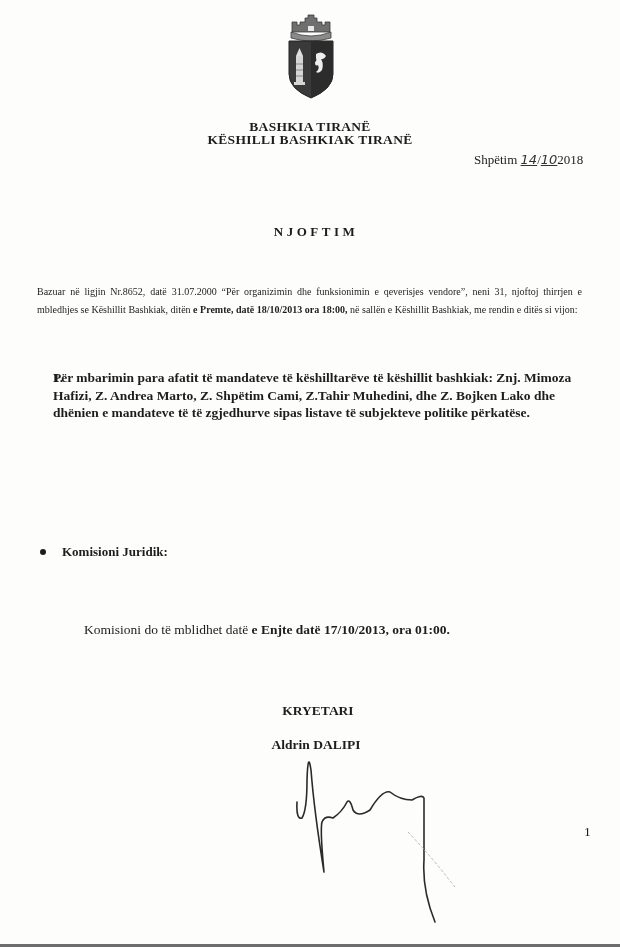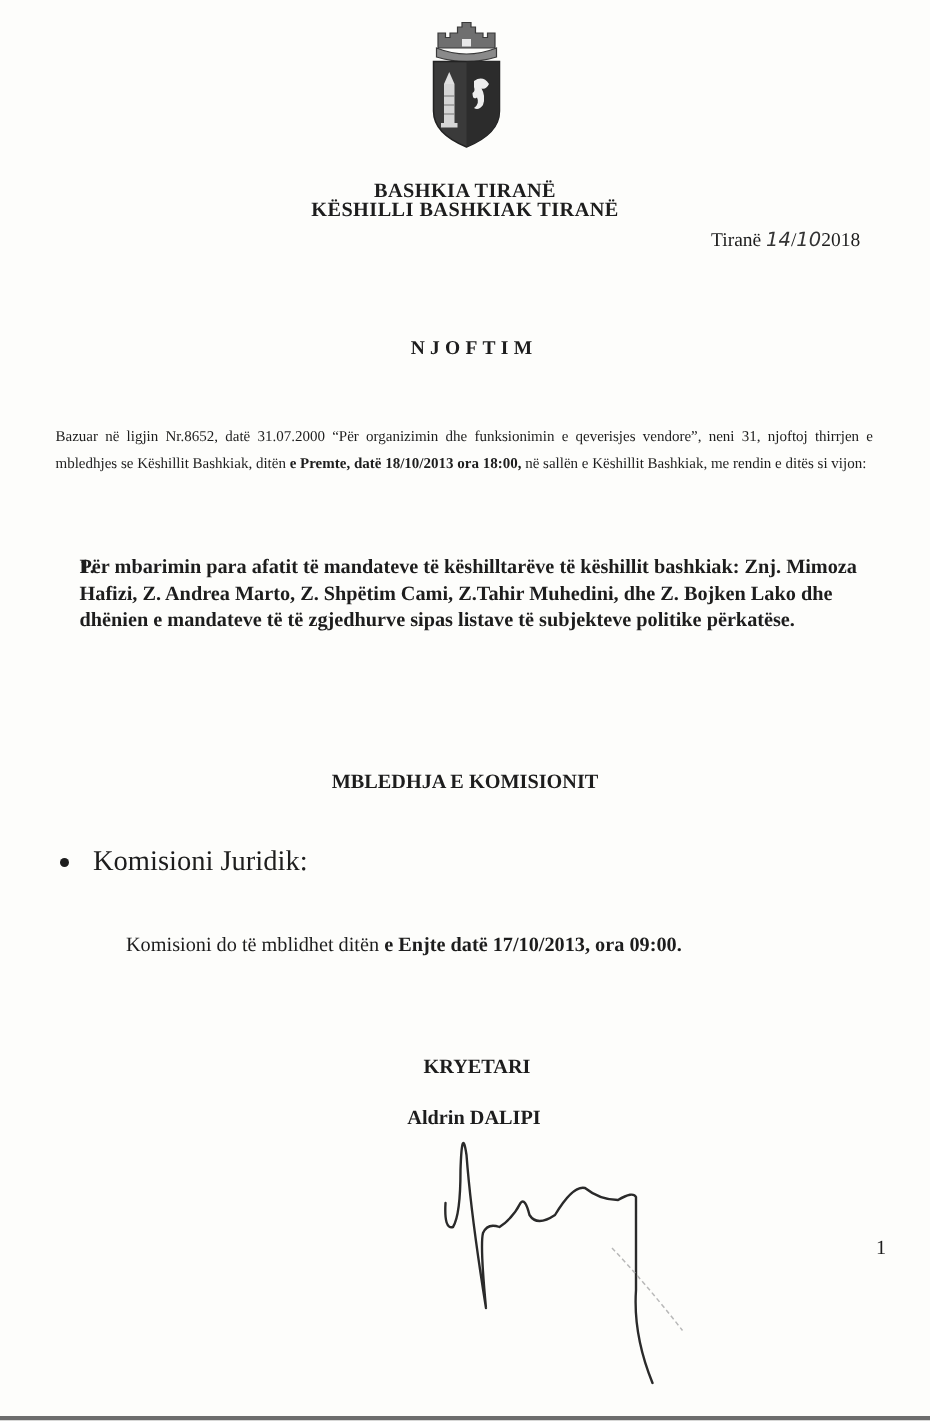--- a/index.html
+++ b/index.html
@@ -10,29 +10,29 @@
       overflow: hidden;
       font-family: "Liberation Serif", "DejaVu Serif", serif;
       color: #1d1d1d;
     }
     .page { position: absolute; inset: 0; }
     .logo { position: absolute; left: 286px; top: 14px; width: 50px; height: 85px; }
     .org { position: absolute; left: 0; width: 620px; text-align: center; font-weight: bold; font-size: 13.5px; letter-spacing: 0.3px; }
     .org1 { top: 119px; }
     .org2 { top: 132px; }
     .dateline { position: absolute; left: 474px; top: 152px; font-size: 13px; }
-    .dateline .hand { font-family: "DejaVu Sans", sans-serif; font-style: italic; font-size: 13px; color: #333; }
+    .dateline .hand { font-family: "DejaVu Sans", sans-serif; font-style: italic; text-decoration: underline; font-size: 13px; color: #333; }
     .notice { position: absolute; left: 0; width: 620px; top: 224px; text-align: center; font-weight: bold; font-size: 13px; letter-spacing: 3.5px; padding-left: 6px; }
     .para { position: absolute; left: 37px; top: 283px; width: 545px; font-size: 10px; line-height: 17.5px; text-align: justify; }
     .para b { font-weight: bold; }
     .item { position: absolute; left: 53px; top: 369px; width: 540px; font-size: 13.5px; line-height: 17.5px; font-weight: bold; }
     .item .num { position: absolute; left: 0; top: 0; }
     .item .txt { }
     .sec-title { position: absolute; left: 0; width: 620px; top: 513px; text-align: center; font-weight: bold; font-size: 13.5px; }
-    .bullet-row { position: absolute; left: 40px; top: 564px; font-size: 19px; font-weight: normal; }
+    .bullet-row { position: absolute; left: 40px; top: 544px; font-size: 13px; font-weight: bold; }
     .bullet-row .dot { display: inline-block; width: 6px; height: 6px; border-radius: 50%; background: #1d1d1d; margin-right: 16px; vertical-align: middle; position: relative; top: -1px; }
     .members { position: absolute; left: 84px; top: 590px; width: 507px; font-size: 13.5px; line-height: 16.5px; font-weight: bold; text-align: justify; text-align-last: left; }
     .meet { position: absolute; left: 84px; top: 622px; font-size: 13.5px; }
     .meet b { font-weight: bold; }
     .chair-title { position: absolute; left: 0; width: 620px; top: 703px; text-align: center; font-weight: bold; font-size: 13.5px; padding-left: 8px; }
     .chair-name { position: absolute; left: 0; width: 620px; top: 737px; text-align: center; font-weight: bold; font-size: 13.5px; padding-left: 6px; }
     .signature { position: absolute; left: 250px; top: 750px; width: 370px; height: 197px; }
     .pagenum { position: absolute; left: 584px; top: 824px; font-size: 13.5px; }
     .bottom-edge { position: absolute; left: 0; bottom: 0; width: 620px; height: 3px; background: #6d6d6d; }
   </style>
@@ -56,37 +56,36 @@
     <line x1="10" y1="56" x2="17" y2="56" stroke="#777" stroke-width="0.8"></line>
     <line x1="10" y1="62" x2="17" y2="62" stroke="#777" stroke-width="0.8"></line>
     <rect x="8" y="68" width="11" height="3" fill="#d6d6d6"></rect>
 
     <path d="M30 40 Q36 36 40 42 Q38 46 35 45 Q38 50 36 56 Q33 60 30 58 Q34 55 32 51 Q29 53 29 48 Q31 47 30 44 Z" fill="#eeeeee"></path>
   </svg>
 
   <div class="org org1">BASHKIA TIRANË</div>
   <div class="org org2">KËSHILLI BASHKIAK TIRANË</div>
 
-  <div class="dateline"><span>Tiranë </span><span class="hand">14</span><span>/</span><span class="hand">10</span><span>2018</span></div>
+  <div class="dateline"><span>Shpëtim </span><span class="hand">14</span><span>/</span><span class="hand">10</span><span>2018</span></div>
 
   <div class="notice">NJOFTIM</div>
 
   <div class="para"><span>Bazuar në ligjin Nr.8652, datë 31.07.2000 “Për organizimin dhe funksionimin e qeverisjes vendore”, neni 31, njoftoj thirrjen e mbledhjes se Këshillit Bashkiak, ditën </span><b>e  Premte,  datë 18/10/2013  ora 18:00,</b><span>  në sallën e Këshillit Bashkiak, me rendin e ditës si vijon:</span></div>
 
   <div class="item">
     <span class="num">1.</span>
     <div class="txt">Për mbarimin para afatit të mandateve të këshilltarëve të këshillit bashkiak: Znj. Mimoza Hafizi, Z. Andrea Marto, Z. Shpëtim Cami, Z.Tahir Muhedini, dhe Z. Bojken Lako dhe dhënien e mandateve të të zgjedhurve sipas listave të subjekteve politike përkatëse.</div>
   </div>
 
-  <div class="sec-title">MBLEDHJA E KOMISIONIT</div>
 
   <div class="bullet-row"><span class="dot"></span><span>Komisioni Juridik:</span></div>
 
 
-  <div class="meet"><span>Komisioni do të mblidhet ditën </span><b>e Enjte  datë  17/10/2013, ora 09:00.</b></div>
+  <div class="meet"><span>Komisioni do të mblidhet datë </span><b>e Enjte  datë  17/10/2013, ora 01:00.</b></div>
 
   <div class="chair-title">KRYETARI</div>
   <div class="chair-name">Aldrin  DALIPI</div>
 
   <svg class="signature" viewBox="0 0 370 197">
     <path d="M47 52 Q46 70 52 68 Q57 60 57 30 Q58 0 61 20 Q64 60 74 122 Q70 80 72 72 Q75 65 83 68 Q92 62 97 52 Q100 48 103 60 Q108 68 120 60 Q132 40 140 42 Q150 50 162 50 Q172 44 174 48 L174 110 Q172 140 185 172" fill="none" stroke="#2a2a2a" stroke-width="1.6" stroke-linecap="round" stroke-linejoin="round"></path>
     <path d="M158 82 Q180 105 205 137" fill="none" stroke="#b8b8b8" stroke-width="1" stroke-dasharray="3 2"></path>
   </svg>
 
   <div class="pagenum">1</div>

